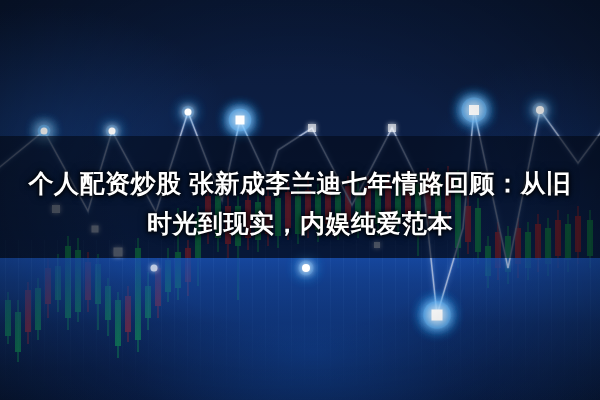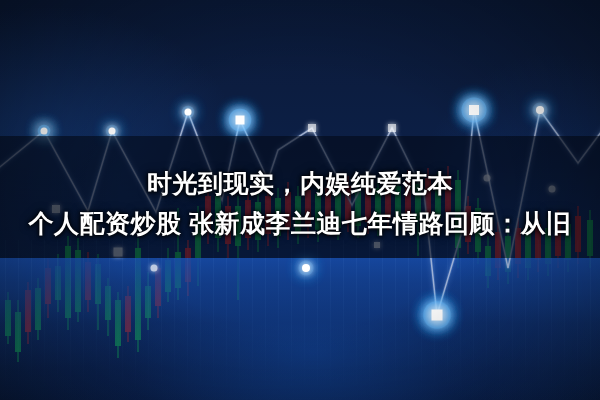--- a/index.html
+++ b/index.html
@@ -302,17 +302,17 @@
         <circle cx="433" cy="222" r="3.5" fill="#ffffff" opacity="0.72" filter="url(#glow-soft)"></circle>
         <circle cx="487" cy="178" r="3.5" fill="#ffffff" opacity="0.72" filter="url(#glow-soft)"></circle>
         <circle cx="552" cy="189" r="3.5" fill="#ffffff" opacity="0.72" filter="url(#glow-soft)"></circle>
       </g>
   </svg>
 
   <div class="layer" id="bg-dark-band"></div>
   <div class="layer" id="bg-vignette"></div>
 
   <div id="headline">
+    <span class="hl-line hl-line-1">个人配资炒股 张新成李兰迪七年情路回顾：从旧</span>
     <span class="hl-line hl-line-2">时光到现实，内娱纯爱范本</span>
-    <span class="hl-line hl-line-1">个人配资炒股 张新成李兰迪七年情路回顾：从旧</span>
   </div>
 
 </div>
 
 </body></html>

